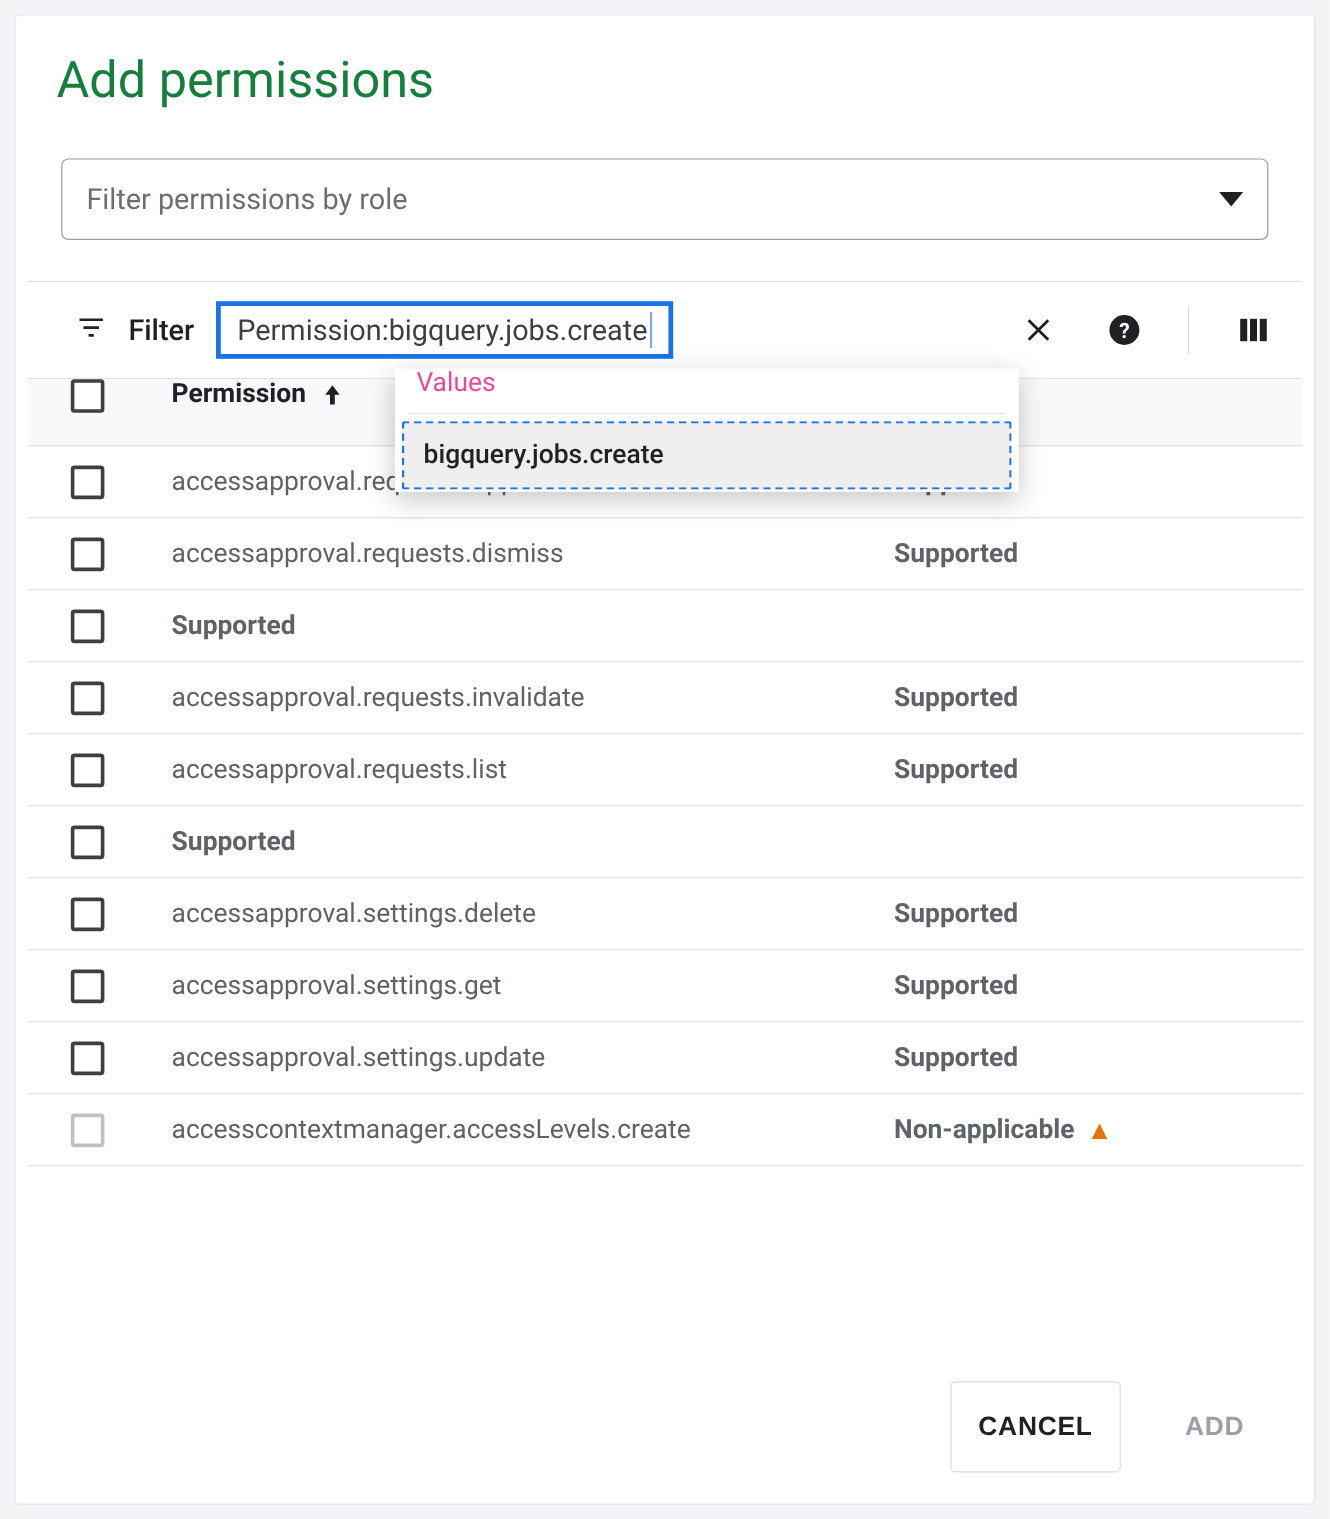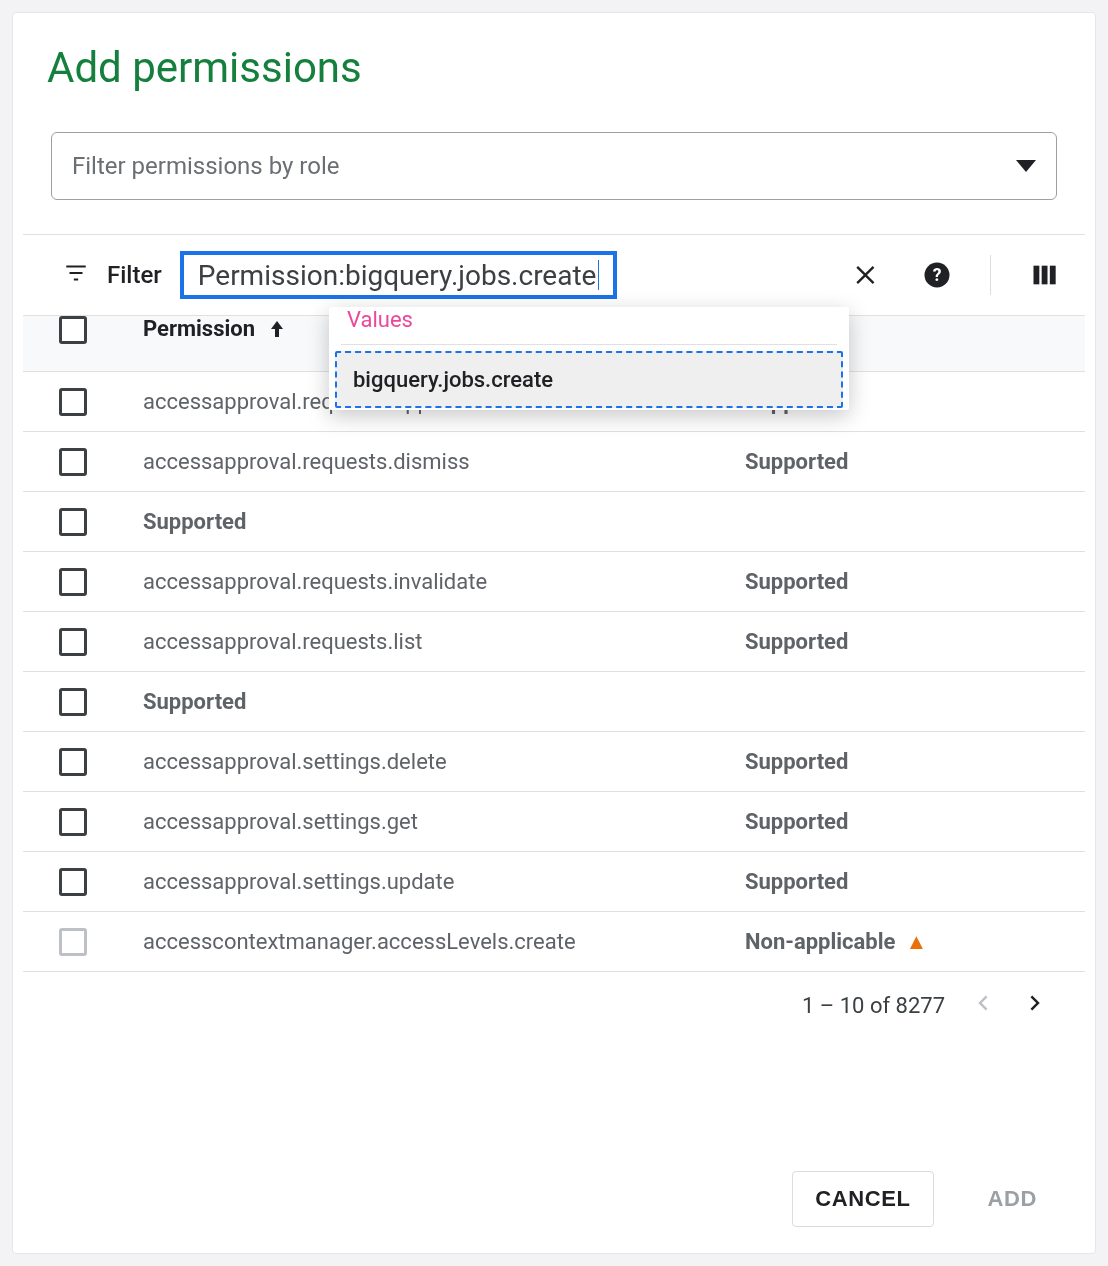--- a/index.html
+++ b/index.html
@@ -52,21 +52,21 @@
     height:80px;
     padding:0 24px 0 40px;
     gap:18px;
     position:relative;
   }
   .filter-icon svg { width:26px; height:26px; }
   .filter-label { font-size:24px; color:#202124; font-weight:500;text-align:right; }
   .filter-chip {
     border:4px solid #1a73e8;
     padding:6px 14px;
-    font-size:28px;
+    font-size:24px;
     color:#3c4043;
     display:flex;
     align-items:center;
     height:48px;
   }
   .filter-chip .cursor { width:1px; height:30px; background:#1a73e8; display:inline-block; margin-left:2px; }
   .filter-right { margin-left:auto; display:flex; align-items:center; gap:36px; }
   .icon-btn { width:34px; height:34px; display:flex; align-items:center; justify-content:center; cursor:pointer; }
   .vsep { width:1px; height:40px; background:#dadce0; }
 
@@ -154,21 +154,21 @@
     bottom:26px;
     right:36px;
     display:flex;
     gap:32px;
     align-items:center;
   }
   .btn {
     font-size:22px;
     font-weight:600;
     letter-spacing:.6px;
-    padding:14px 22px;
+    padding:24px 22px;
     border-radius:4px;
     cursor:pointer;
     border:none;
     background:transparent;
     margin-top:32px;
   }
   .btn.cancel { color:#202124; border:1px solid #dadce0; background:#fff; }
   .btn.add { color:#9aa0a6; cursor:default; }
 </style>
 </head>
@@ -323,32 +323,19 @@
             </div>
             <div class="perm-text">accesscontextmanager.accessLevels.create</div>
             <div class="stat">
               <span>Non-applicable</span>
               <span class="warn-triangle">▲</span>
             </div>
           </div>
         </div>
     </div>
 
-    <div class="pager">
-      <span>1 – 10 of 8277</span>
-      <span class="nav disabled">
-        <svg viewBox="0 0 24 24" width="30" height="30" fill="#bdc1c6">
-            <path d="M15 6l-6 6 6 6 1.4-1.4L11.8 12l4.6-4.6z"></path>
-          </svg>
-      </span>
-      <span class="nav">
-        <svg viewBox="0 0 24 24" width="30" height="30" fill="#202124">
-            <path d="M9 6l6 6-6 6-1.4-1.4L12.2 12 7.6 7.4z"></path>
-          </svg>
-      </span>
-    </div>
   </div>
 
   <div class="footer">
     <button class="btn cancel">CANCEL</button>
     <button class="btn add">ADD</button>
   </div>
 </div>
 
 </body></html>

